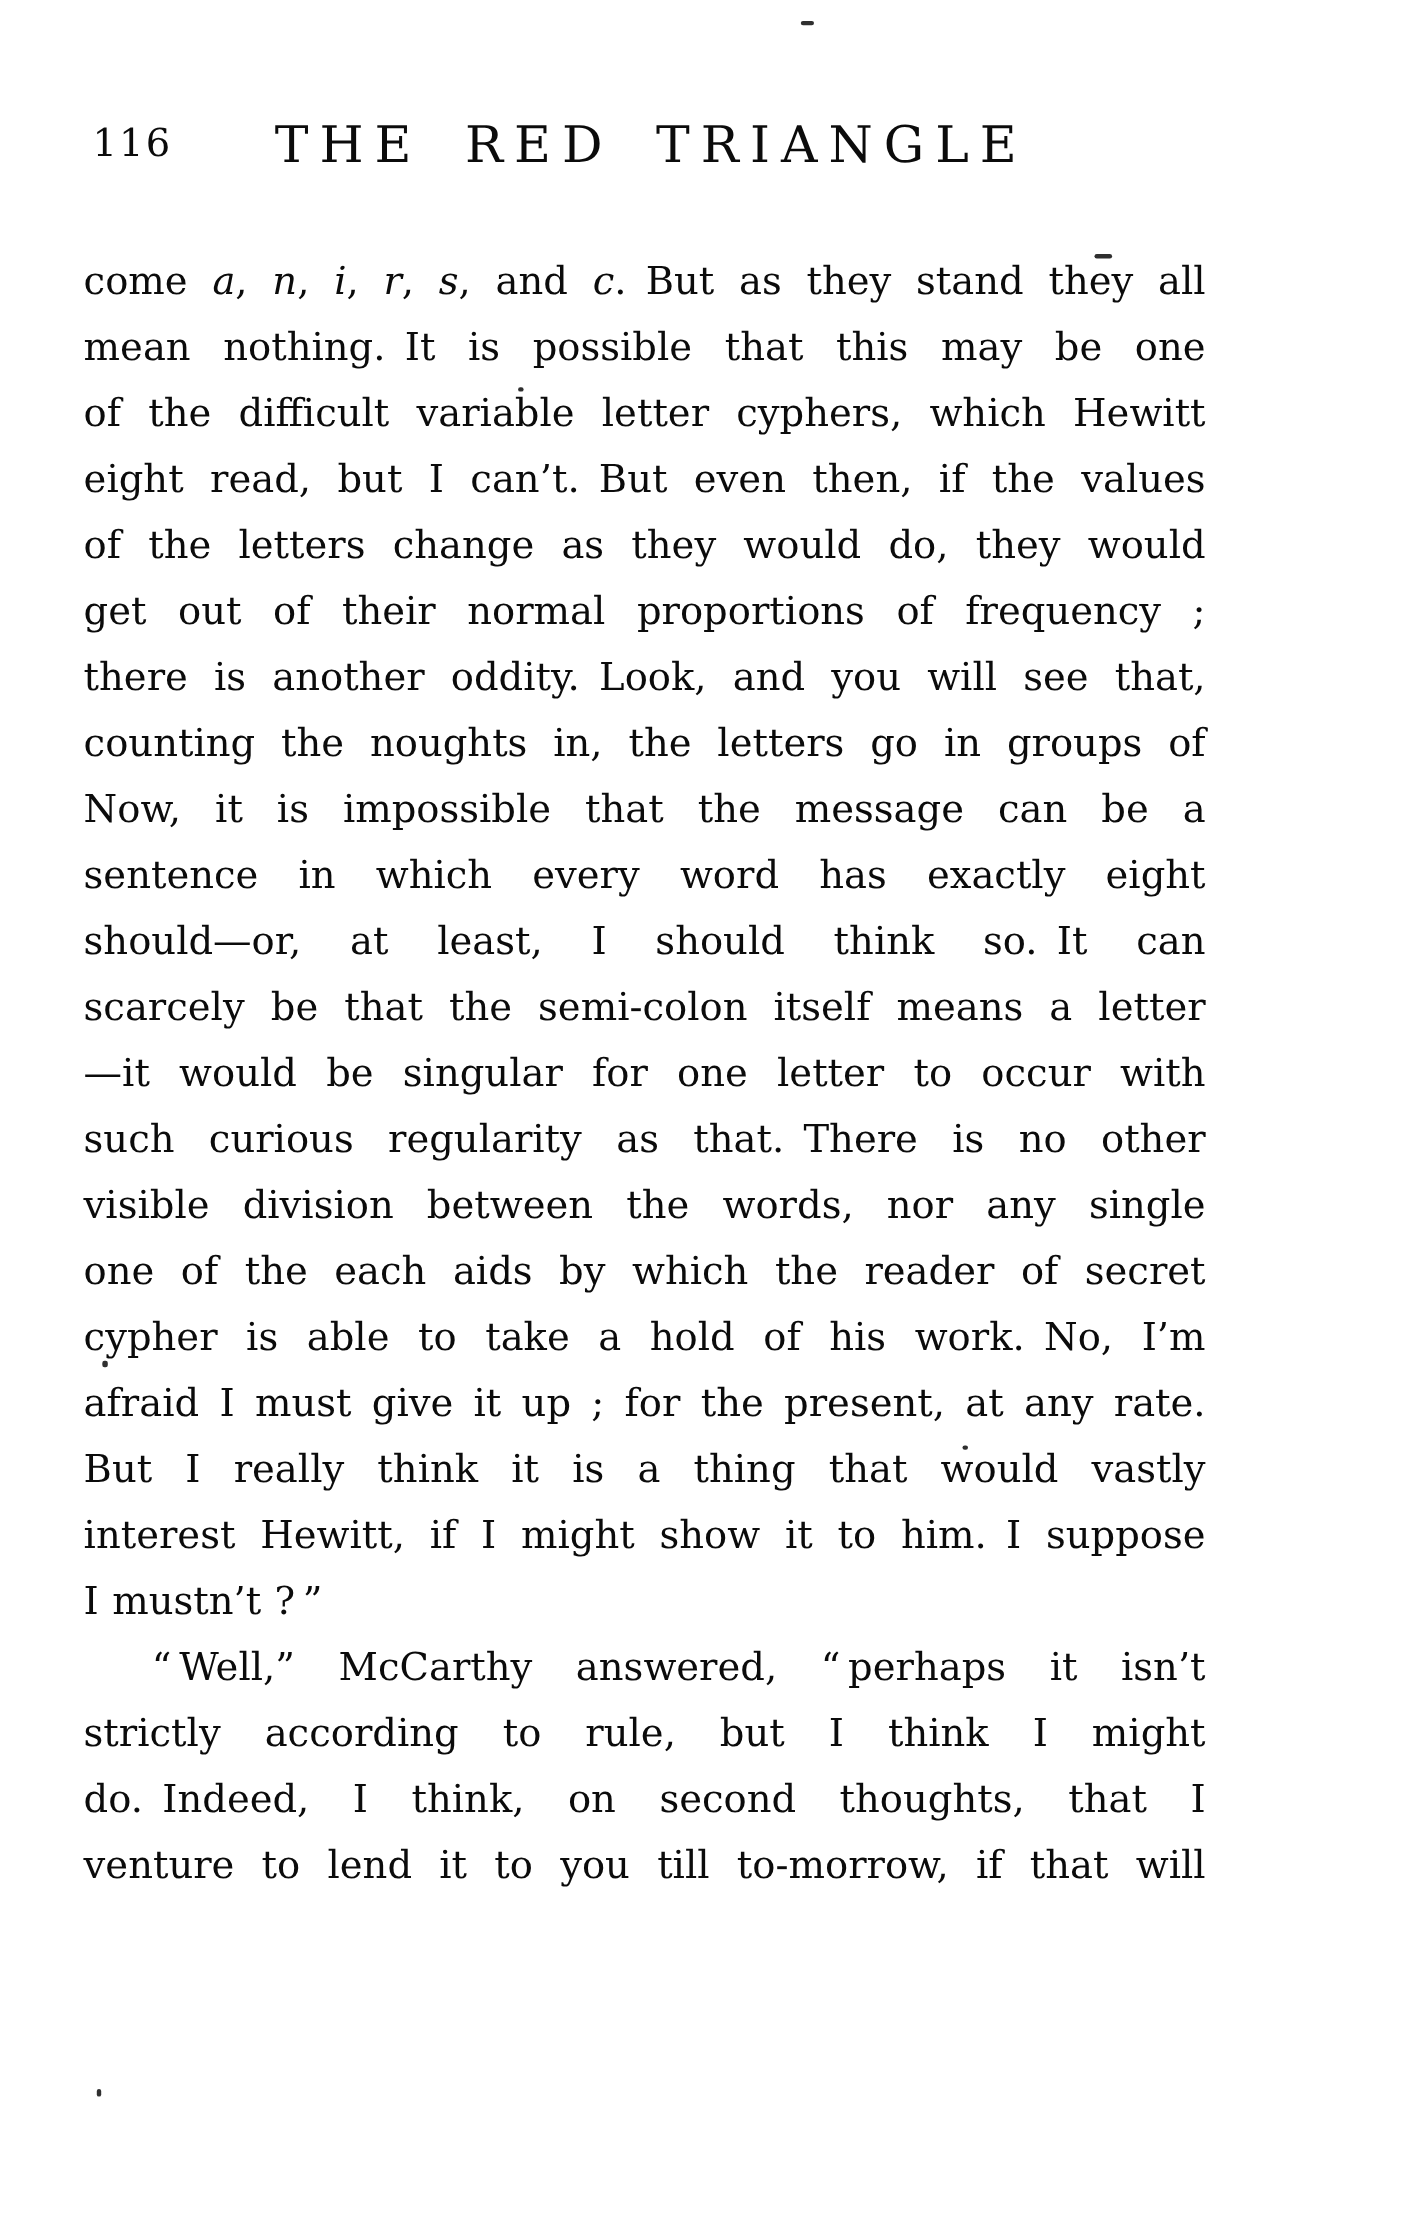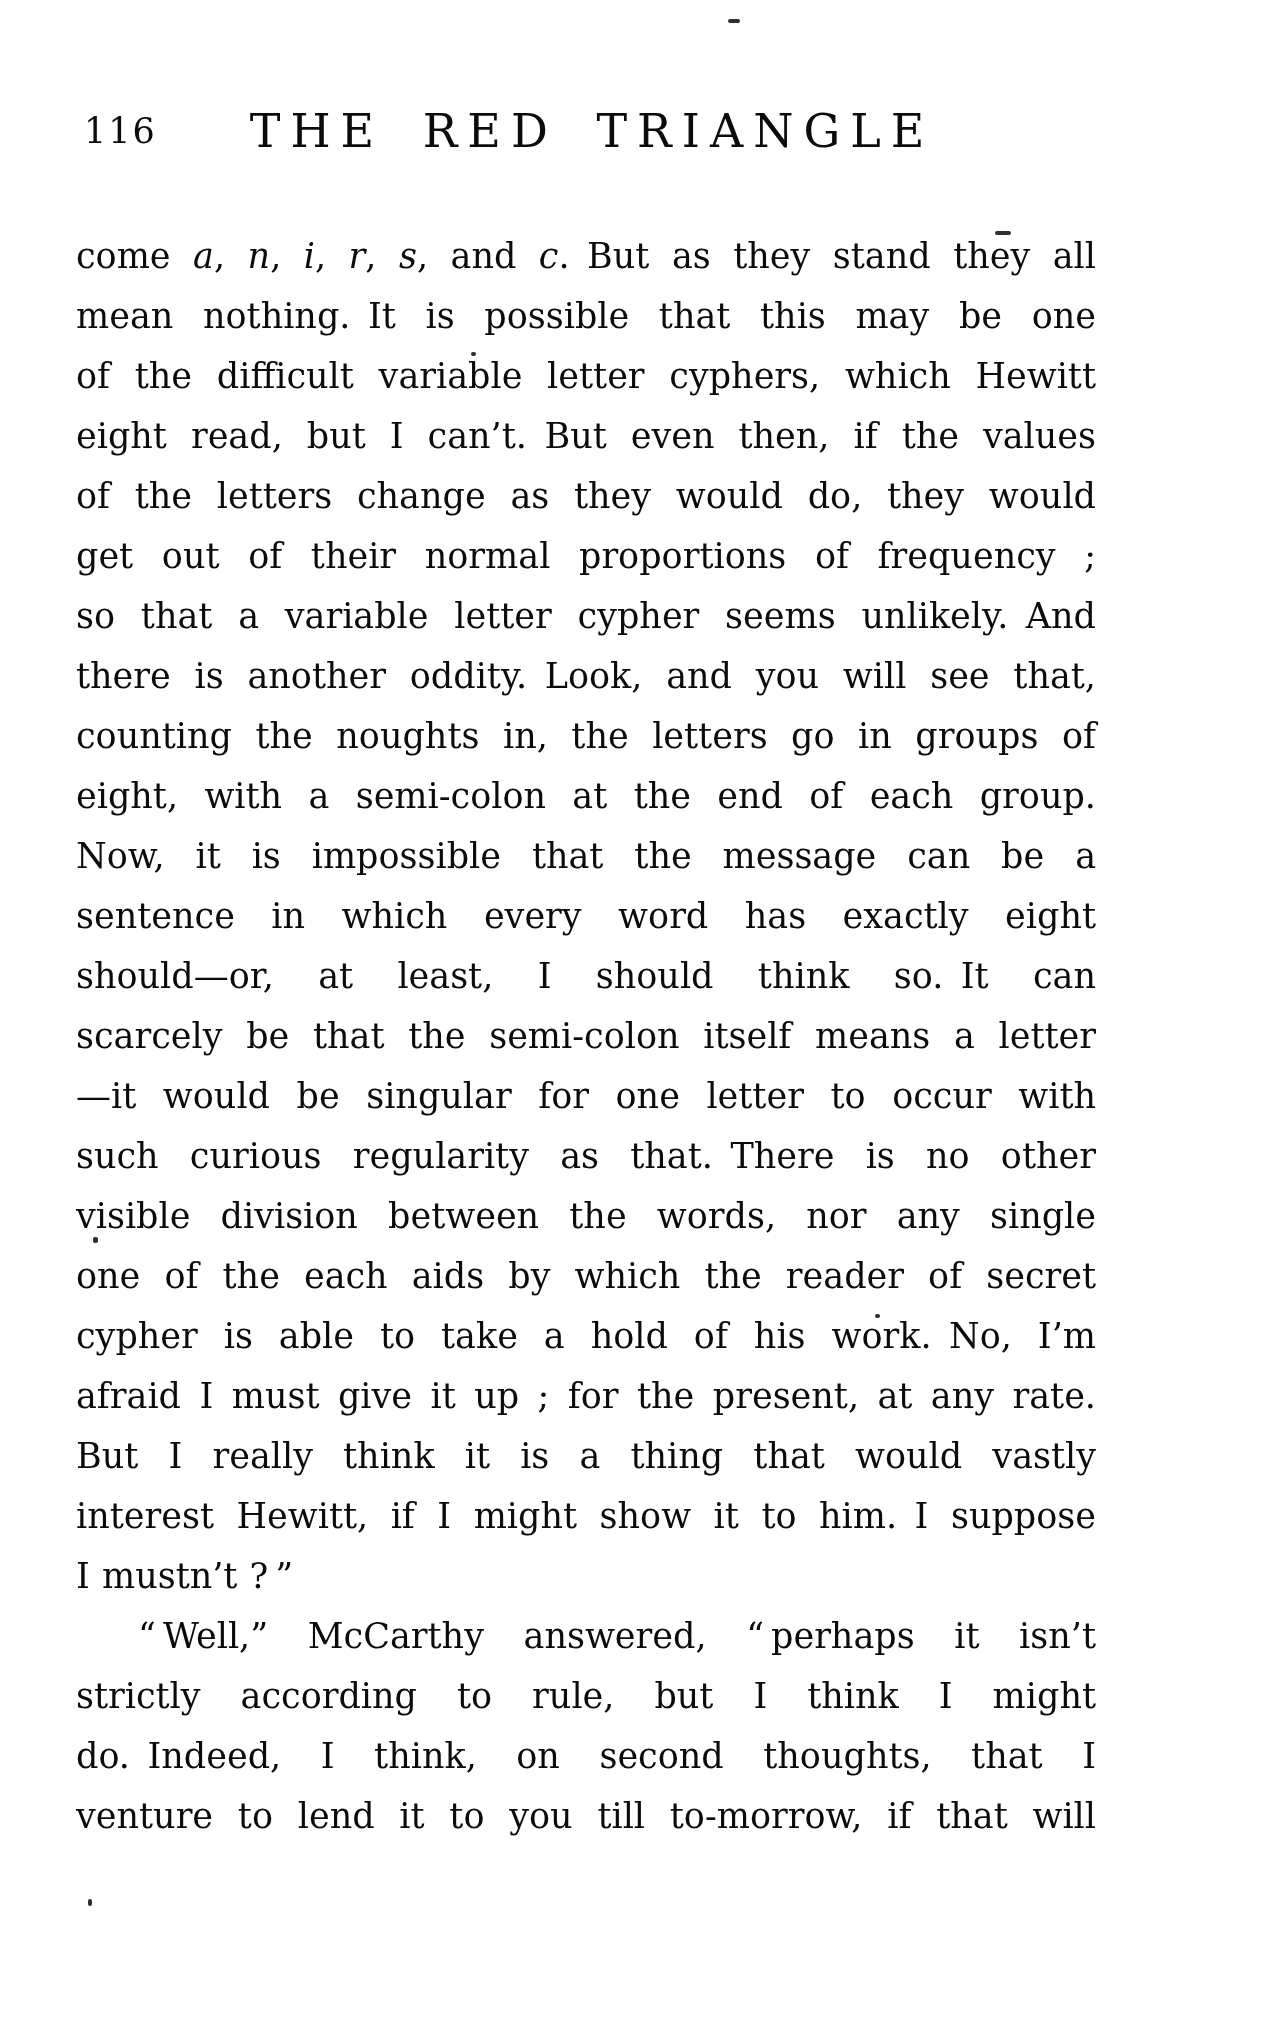--- a/index.html
+++ b/index.html
@@ -70,24 +70,22 @@
     <div class="page-number">116</div>
     <div class="head-title">THE RED TRIANGLE</div>
   </div>
   <div class="page-body">
       <div class="line">come <i>a</i>, <i>n</i>, <i>i</i>, <i>r</i>, <i>s</i>, and <i>c</i>. But as they stand they all</div>
       <div class="line">mean nothing. It is possible that this may be one</div>
       <div class="line">of the difficult variable letter cyphers, which Hewitt</div>
       <div class="line">eight read, but I can’t. But even then, if the values</div>
       <div class="line">of the letters change as they would do, they would</div>
       <div class="line">get out of their normal proportions of frequency ;</div>
-      <div class="line">so that a variable letter cypher seems unlikely. And</div>
       <div class="line">there is another oddity. Look, and you will see that,</div>
       <div class="line">counting the noughts in, the letters go in groups of</div>
-      <div class="line">eight, with a semi-colon at the end of each group.</div>
       <div class="line">Now, it is impossible that the message can be a</div>
       <div class="line">sentence in which every word has exactly eight</div>
       <div class="line">should—or, at least, I should think so. It can</div>
       <div class="line">scarcely be that the semi-colon itself means a letter</div>
       <div class="line">—it would be singular for one letter to occur with</div>
       <div class="line">such curious regularity as that. There is no other</div>
       <div class="line">visible division between the words, nor any single</div>
       <div class="line">one of the each aids by which the reader of secret</div>
       <div class="line">cypher is able to take a hold of his work. No, I’m</div>
       <div class="line">afraid I must give it up ; for the present, at any rate.</div>

